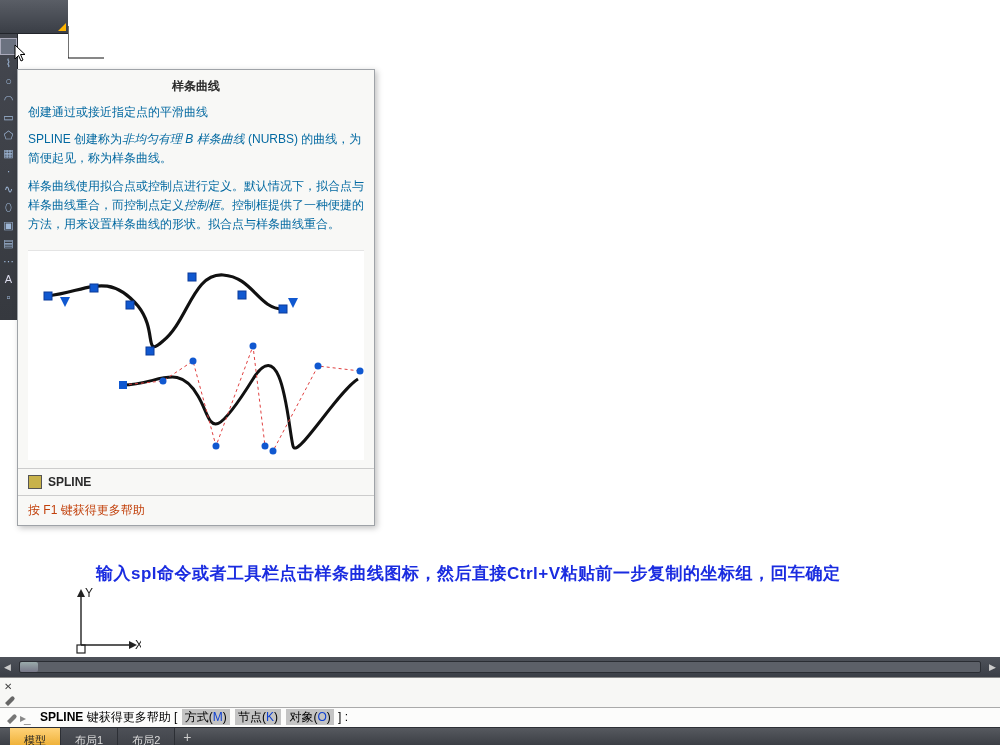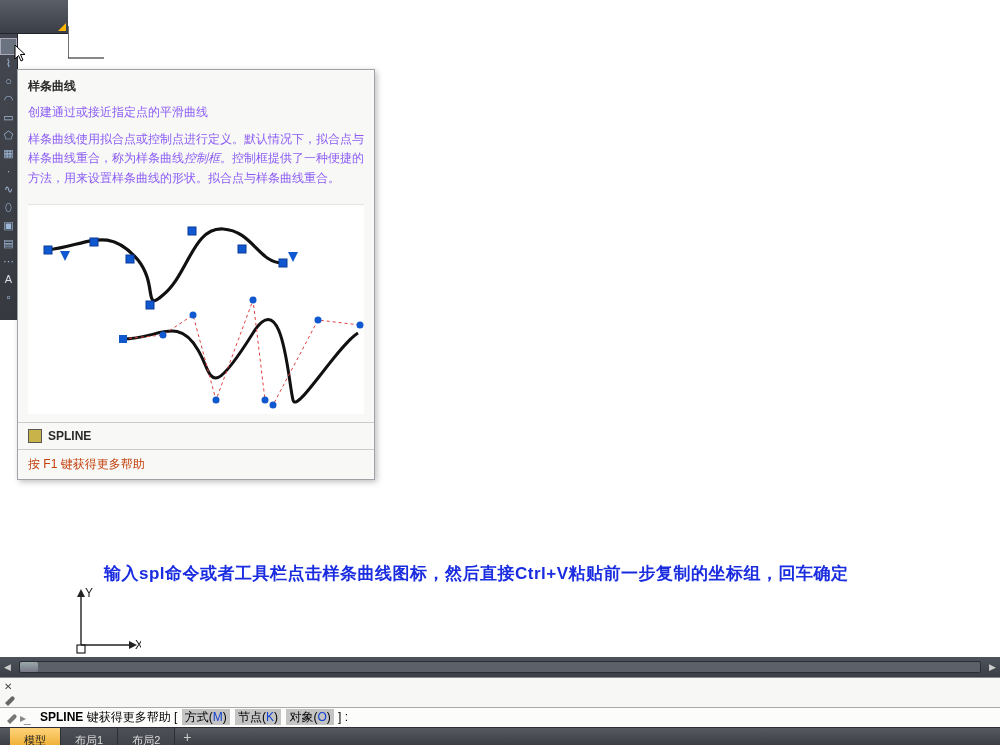--- a/index.html
+++ b/index.html
@@ -69,24 +69,25 @@
     width: 358px;
     background: #f8f8f6;
     border: 1px solid #9fa3a8;
     box-shadow: 2px 2px 6px rgba(0,0,0,.25);
     z-index: 50;
   }
   .tooltip-head {
     padding: 8px 10px 4px 10px;
     font-weight: bold;
     color: #2a2a2a;
+    text-align: center;
   }
   .tooltip-body {
     padding: 4px 10px 8px 10px;
-    color: #8b5cf6;
+    color: #0369a1;
     line-height: 1.6;
   }
   .tooltip-body p { margin-bottom: 8px; }
   .tooltip-body .it { font-style: italic; }
   .tooltip-img {
     margin: 0 10px 8px 10px;
     background: #fff;
     height: 210px;
     position: relative;
     border-top: 1px solid #e4e4e4;
@@ -105,21 +106,21 @@
     background: #c8b24a;
     border: 1px solid #555;
   }
   .tooltip-f1 {
     border-top: 1px solid #ccc;
     padding: 6px 10px;
     color: #c2410c;
   }
   .instruction-text {
     position: absolute;
-    left: 104px; top: 562px;
+    left: 96px; top: 562px;
     font-size: 17px;
     font-weight: bold;
     color: #1a2ce0;
     letter-spacing: 0.5px;
   }
   .ucs-icon {
     position: absolute;
     left: 71px; top: 585px;
     width: 70px; height: 70px;
   }
@@ -268,21 +269,24 @@
 
 <svg class="cursor-pointer" viewBox="0 0 14 20">
   <path d="M1 1 L1 15 L4.5 11.5 L7 17 L9 16 L6.5 10.5 L11 10.5 Z" fill="#fff" stroke="#000" stroke-width="1"></path>
 </svg>
 
 <div class="tooltip-card">
   <div class="tooltip-head">样条曲线</div>
   <div class="tooltip-body">
     <p>创建通过或接近指定点的平滑曲线</p>
     <p>
-      <span>样条曲线使用拟合点或控制点进行定义。默认情况下，拟合点与样条曲线重合，称为样条曲线</span><span class="it">控制框</span><span>。控制框提供了一种便捷的方法，用来设置样条曲线的形状。拟合点与样条曲线重合。</span>
+      <span>SPLINE 创建称为</span><span class="it">非均匀有理 B 样条曲线</span><span> (NURBS) 的曲线，为简便起见，称为样条曲线。</span>
+    </p>
+    <p>
+      <span>样条曲线使用拟合点或控制点进行定义。默认情况下，拟合点与样条曲线重合，而控制点定义</span><span class="it">控制框</span><span>。控制框提供了一种便捷的方法，用来设置样条曲线的形状。拟合点与样条曲线重合。</span>
     </p>
   </div>
   <div class="tooltip-img">
     <svg width="336" height="210" viewBox="0 0 336 210">
 
       <path d="M20,45 C60,40 80,20 110,55 C130,80 115,108 135,90 C160,70 165,22 195,24 C225,26 230,58 255,58" fill="none" stroke="#111" stroke-width="3.2"></path>
 
       <g fill="#1058d0" stroke="#0a3a9a">
         <rect x="16" y="41" width="8" height="8"></rect>
         <rect x="62" y="33" width="8" height="8"></rect>

